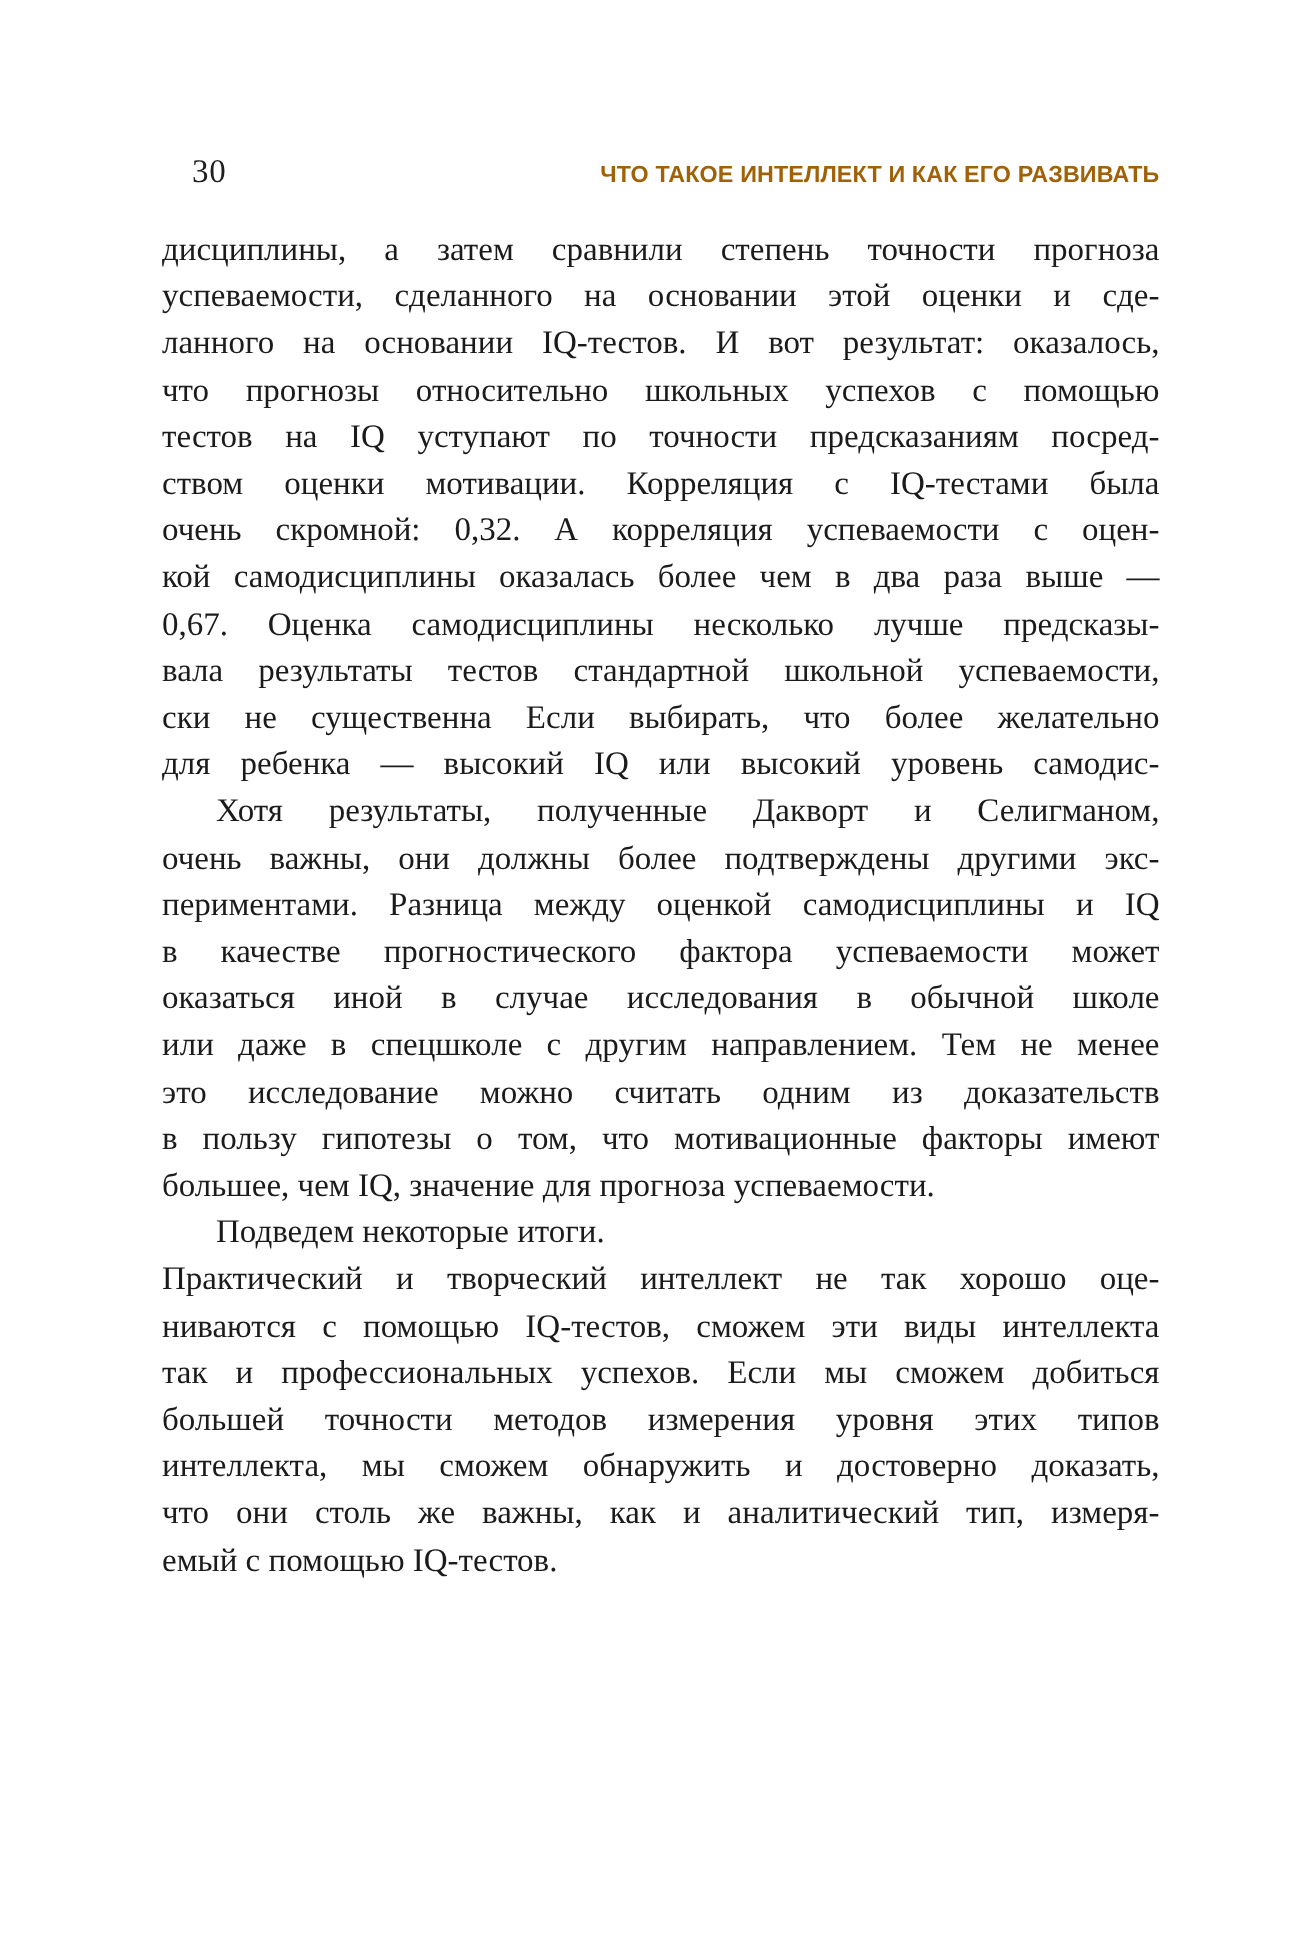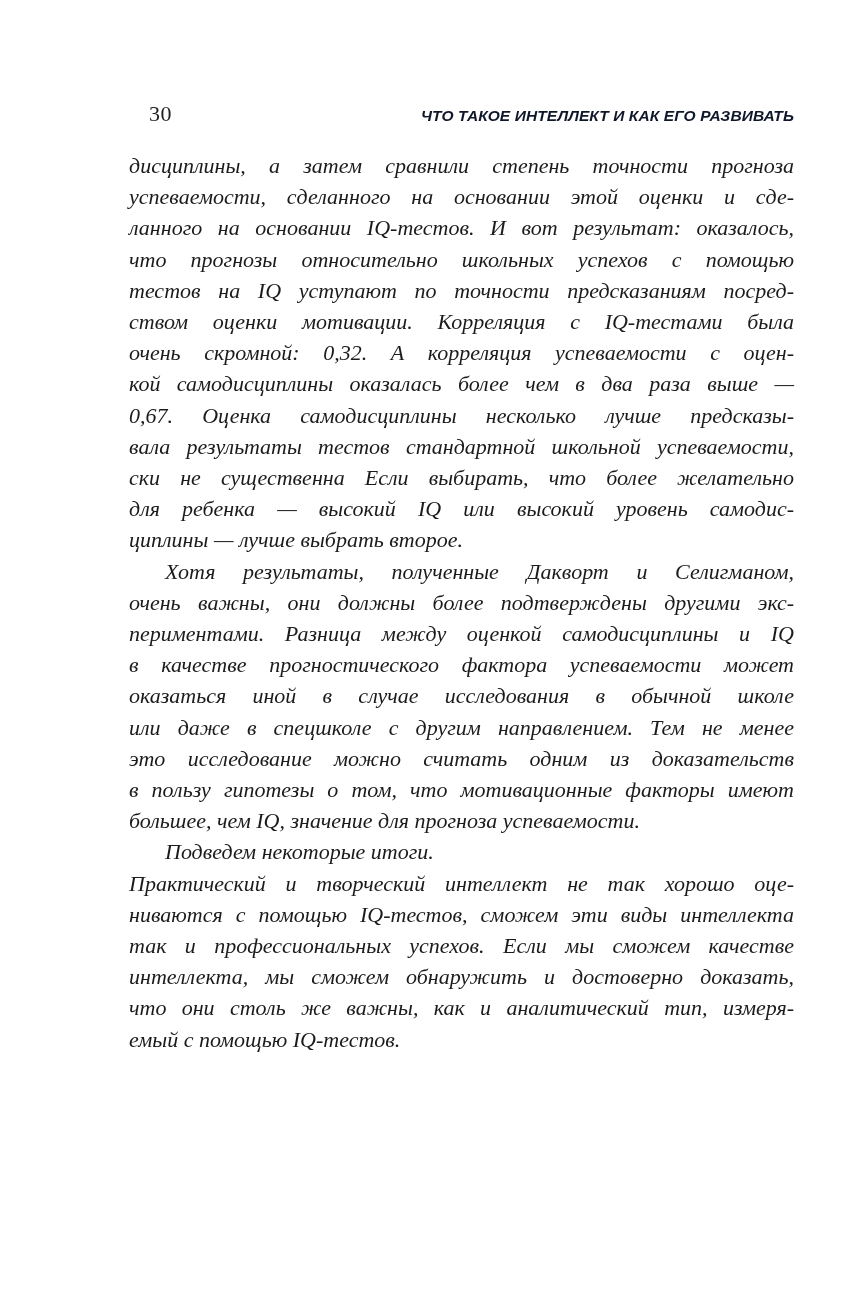--- a/index.html
+++ b/index.html
@@ -9,59 +9,57 @@
   }
   body {
     width: 862px;
     height: 1299px;
     overflow: hidden;
     position: relative;
     font-family: "Liberation Serif", "DejaVu Serif", serif;
   }
   .page-content {
     position: absolute;
-    left: 129px;
+    left: 108px;
     top: 0;
     width: 665px;
   }
   .page-header {
     margin-top: 101px;
     display: flex;
     justify-content: space-between;
     align-items: baseline;
   }
   .page-number {
     font-size: 22px;
     color: #1f1f1f;
     padding-left: 20px;
     letter-spacing: 0.5px;
   }
   .running-title {
     font-family: "Liberation Sans", sans-serif;
     font-weight: 700;
     font-size: 15.5px;
-    color: #0f172a;
+    color: #a16207;
     letter-spacing: 0.1px;
     white-space: nowrap;
-    font-style: italic;
   }
   .body-text {
     margin-top: 23px;
     font-size: 22px;
     line-height: 31.2px;
     color: #1b1b1b;
   }
   .paragraph {
     margin: 0;
   }
   .text-line {
     text-align: justify;
     text-align-last: justify;
     white-space: normal;
-    font-style: italic;
   }
   .text-line.para-end {
     text-align-last: left;
   }
   .text-line.indented {
     text-indent: 36px;
   }
 </style>
 </head>
 <body>
@@ -78,38 +76,38 @@
         <div class="text-line">ланного на основании IQ-тестов. И вот результат: оказалось,</div>
         <div class="text-line">что прогнозы относительно школьных успехов с помощью</div>
         <div class="text-line">тестов на IQ уступают по точности предсказаниям посред-</div>
         <div class="text-line">ством оценки мотивации. Корреляция с IQ-тестами была</div>
         <div class="text-line">очень скромной: 0,32. А корреляция успеваемости с оцен-</div>
         <div class="text-line">кой самодисциплины оказалась более чем в два раза выше —</div>
         <div class="text-line">0,67. Оценка самодисциплины несколько лучше предсказы-</div>
         <div class="text-line">вала результаты тестов стандартной школьной успеваемости,</div>
         <div class="text-line">ски не существенна Если выбирать, что более желательно</div>
         <div class="text-line">для ребенка — высокий IQ или высокий уровень самодис-</div>
-        <div class="text-line para-end">циплины — лучше выбрать второе.</div>
       </div>
       <div class="paragraph">
         <div class="text-line indented">Хотя результаты, полученные Дакворт и Селигманом,</div>
         <div class="text-line">очень важны, они должны более подтверждены другими экс-</div>
         <div class="text-line">периментами. Разница между оценкой самодисциплины и IQ</div>
         <div class="text-line">в качестве прогностического фактора успеваемости может</div>
         <div class="text-line">оказаться иной в случае исследования в обычной школе</div>
         <div class="text-line">или даже в спецшколе с другим направлением. Тем не менее</div>
         <div class="text-line">это исследование можно считать одним из доказательств</div>
         <div class="text-line">в пользу гипотезы о том, что мотивационные факторы имеют</div>
         <div class="text-line para-end">большее, чем IQ, значение для прогноза успеваемости.</div>
       </div>
       <div class="paragraph">
         <div class="text-line para-end indented">Подведем некоторые итоги.</div>
       </div>
       <div class="paragraph">
         <div class="text-line">Практический и творческий интеллект не так хорошо оце-</div>
         <div class="text-line">ниваются с помощью IQ-тестов, сможем эти виды интеллекта</div>
-        <div class="text-line">так и профессиональных успехов. Если мы сможем качестве</div>
+        <div class="text-line">так и профессиональных успехов. Если мы сможем добиться</div>
+        <div class="text-line">большей точности методов измерения уровня этих типов</div>
         <div class="text-line">интеллекта, мы сможем обнаружить и достоверно доказать,</div>
         <div class="text-line">что они столь же важны, как и аналитический тип, измеря-</div>
         <div class="text-line para-end">емый с помощью IQ-тестов.</div>
       </div>
     </div>
 </div>
 
 </body></html>

